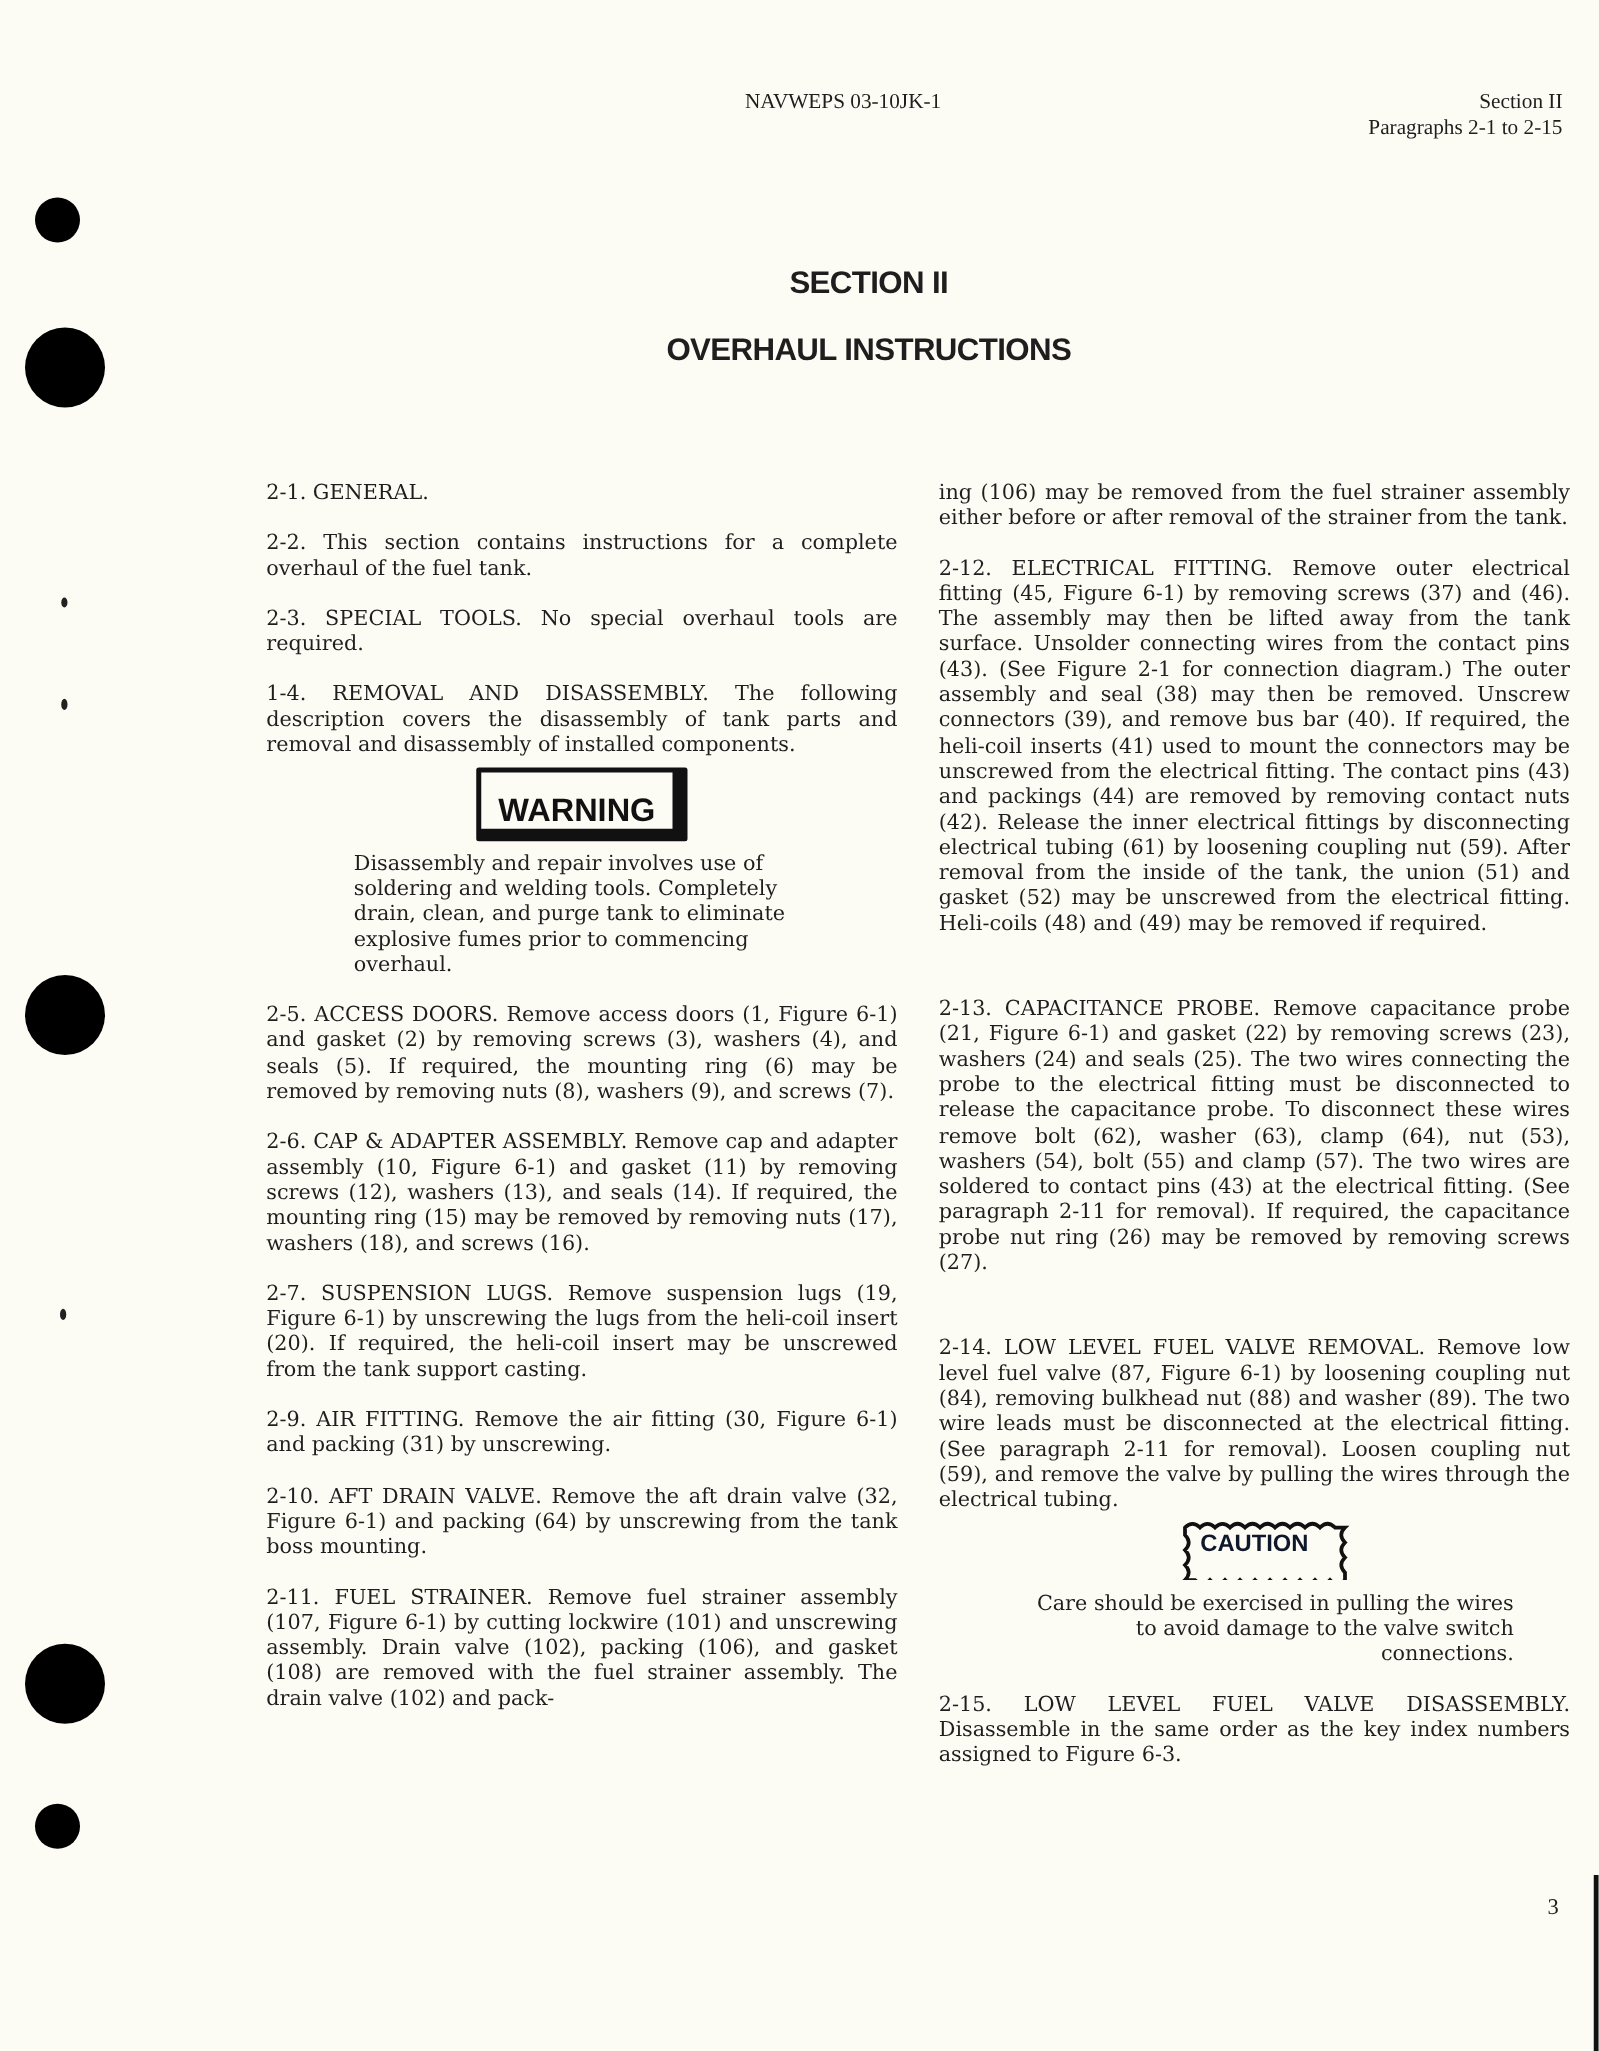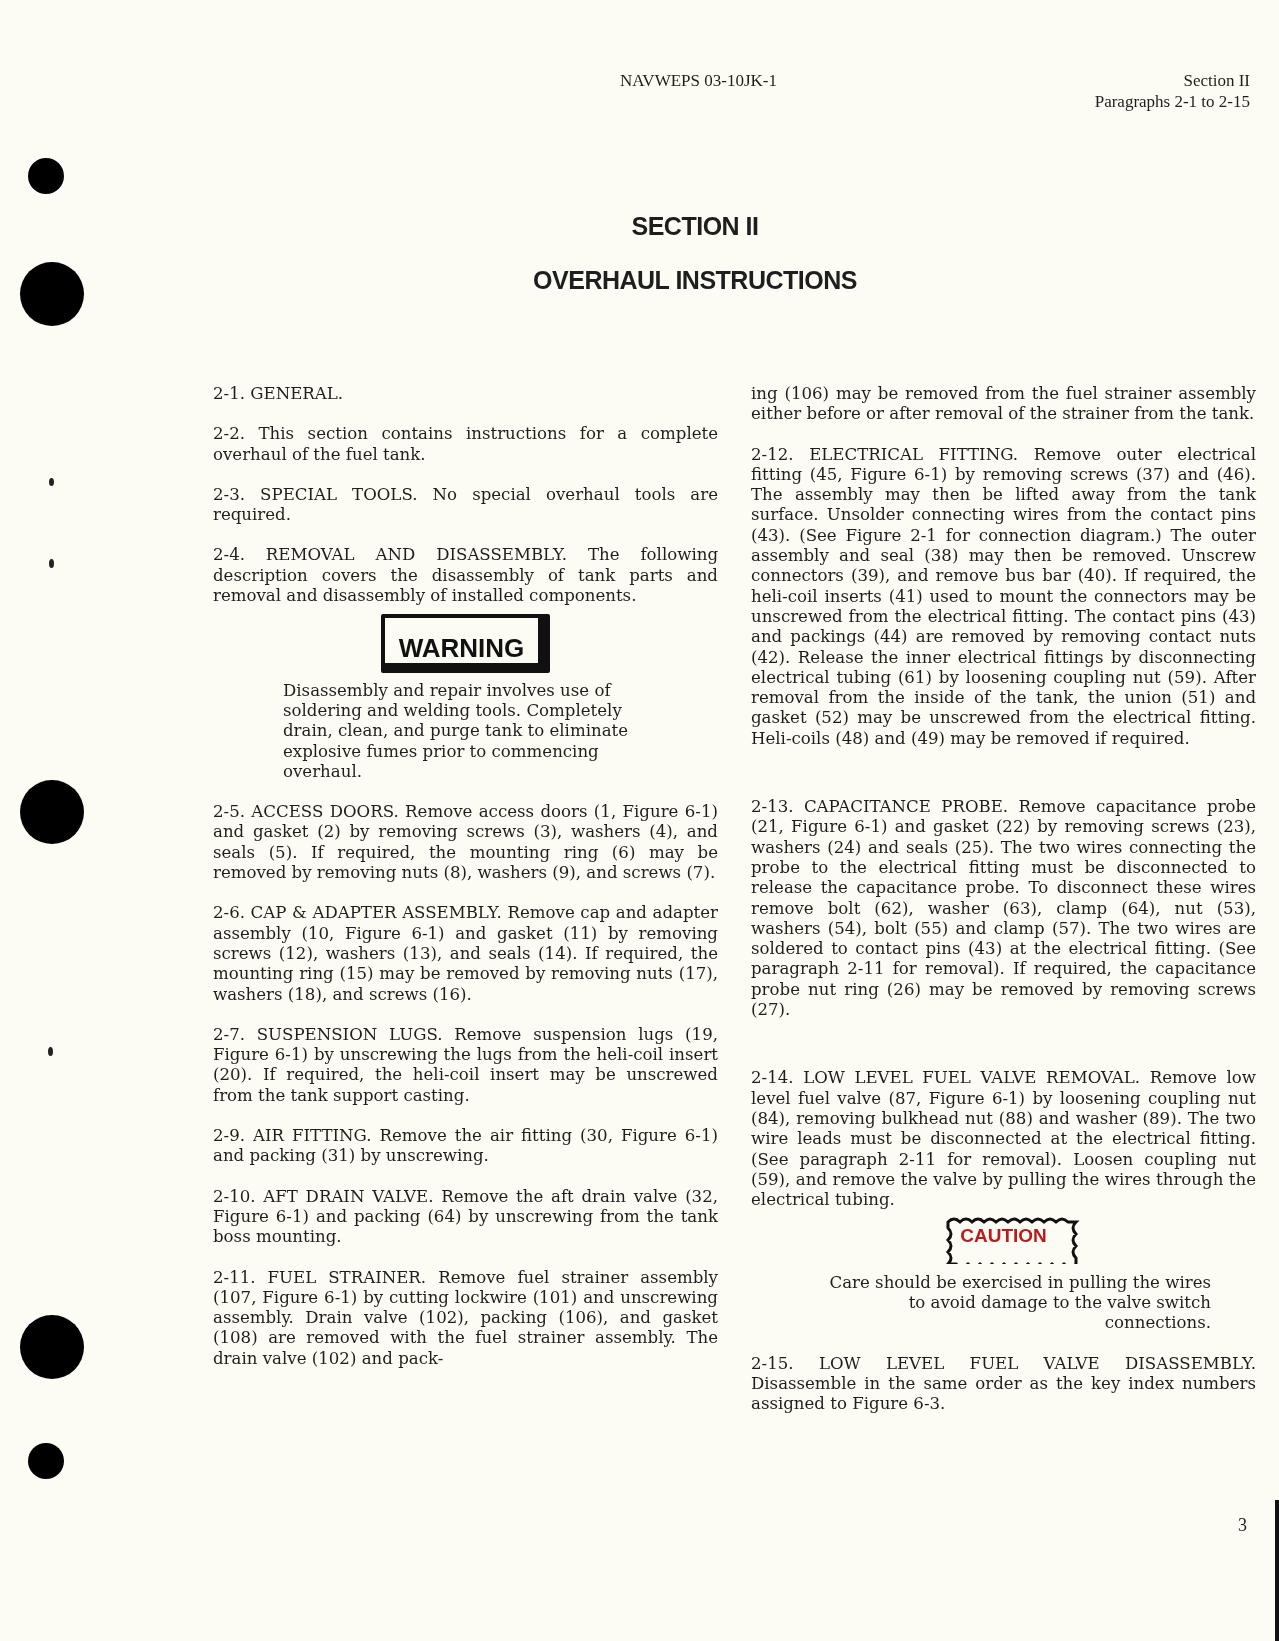--- a/index.html
+++ b/index.html
@@ -6,40 +6,40 @@
   body {
     width: 1279px; height: 1641px; position: relative; overflow: hidden;
     background: #fdfcf4;
     font-family: "DejaVu Serif", "Liberation Serif", serif;
     color: #1e1e1e;
   }
   .edge { position: absolute; right: 0; top: 1500px; width: 4px; height: 141px; background: #111; }
   .punch { position: absolute; background: #000; border-radius: 50%; }
   .tick { position: absolute; background: #222; border-radius: 50%; }
   .hdr { position: absolute; top: 70px; font-size: 17px; line-height: 21px; font-family: "Liberation Serif", serif; }
-  .hdr-left { left: 620px; text-align: center; }
+  .hdr-left { left: 596px; text-align: center; }
   .hdr-right { right: 29px; text-align: right; }
   .title { position: absolute; left: 0; width: 1390px; text-align: center; font-family: "Liberation Sans", sans-serif; font-weight: bold; letter-spacing: -0.5px; }
   .t1 { top: 212px; font-size: 25px; }
   .t2 { top: 266px; font-size: 25px; }
   .col { position: absolute; font-size: 16.6px; line-height: 20.3px; font-family: "DejaVu Serif", serif; }
   .colL { left: 213px; top: 384px; width: 505px; }
   .colR { left: 751px; top: 384px; width: 505px; }
   .para { margin: 0 0 20px 0; text-align: justify; }
   .notebox { text-align: center; margin: 8px 0 4px 0; }
   .warn {
     display: inline-block; border: 4px solid #111; border-right-width: 12px; border-bottom-width: 10px;
     padding: 20px 14px 4px 14px; font-family: "Liberation Sans", sans-serif; font-weight: bold;
     font-size: 26px; letter-spacing: 0px; color: #111; border-radius: 2px;
   }
   .notetext { margin: 8px 0 20px 70px; width: 380px; }
   .caution-wrap { text-align: center; margin: 0 0 14px 0; }
   .caution {
     display: inline-block; position: relative; padding: 12px 20px; font-family: "Liberation Sans", sans-serif;
-    font-weight: bold; font-size: 19px; color: #b91c1c;
+    font-weight: bold; font-size: 19px; color: #0f172a;
   }
   .caution svg { position: absolute; left: 0; top: 0; }
   .caution span { position: relative; }
   .pagenum { position: absolute; left: 1238px; top: 1515px; font-size: 18px; font-family: "Liberation Serif", serif; }
 </style>
 </head>
 <body>
 
 <div class="edge"></div>
 
@@ -58,21 +58,21 @@
   <div>Paragraphs 2-1 to 2-15</div>
 </div>
 
 <div class="title t1">SECTION II</div>
 <div class="title t2">OVERHAUL INSTRUCTIONS</div>
 
 <div class="col colL">
   <p class="para">2-1.  GENERAL.</p>
   <p class="para">2-2.  This section contains instructions for a complete overhaul of the fuel tank.</p>
   <p class="para">2-3.  SPECIAL TOOLS.  No special overhaul tools are required.</p>
-  <p class="para" style="margin-bottom:6px">2-4.  REMOVAL AND DISASSEMBLY.  The following description covers the disassembly of tank parts and removal and disassembly of installed components.</p>
+  <p class="para" style="margin-bottom:6px">1-4.  REMOVAL AND DISASSEMBLY.  The following description covers the disassembly of tank parts and removal and disassembly of installed components.</p>
   <div class="notebox">
     <span class="warn">WARNING</span>
   </div>
   <p class="para notetext" style="text-align:left">Disassembly and repair involves use of soldering and welding tools.  Completely drain, clean, and purge tank to eliminate explosive fumes prior to commencing overhaul.</p>
   <p class="para">2-5.  ACCESS DOORS.  Remove access doors (1, Figure 6-1) and gasket (2) by removing screws (3), washers (4), and seals (5).  If required, the mounting ring (6) may be removed by removing nuts (8), washers (9), and screws (7).</p>
   <p class="para">2-6.  CAP &amp; ADAPTER ASSEMBLY.  Remove cap and adapter assembly (10, Figure 6-1) and gasket (11) by removing screws (12), washers (13), and seals (14).  If required, the mounting ring (15) may be removed by removing nuts (17), washers (18), and screws (16).</p>
   <p class="para">2-7.  SUSPENSION LUGS.  Remove suspension lugs (19, Figure 6-1) by unscrewing the lugs from the heli-coil insert (20).  If required, the heli-coil insert may be unscrewed from the tank support casting.</p>
   <p class="para">2-9.  AIR FITTING.  Remove the air fitting (30, Figure 6-1) and packing (31) by unscrewing.</p>
   <p class="para">2-10.  AFT DRAIN VALVE.  Remove the aft drain valve (32, Figure 6-1) and packing (64) by unscrewing from the tank boss mounting.</p>
   <p class="para">2-11.  FUEL STRAINER.  Remove fuel strainer assembly (107, Figure 6-1) by cutting lockwire (101) and unscrewing assembly.  Drain valve (102), packing (106), and gasket (108) are removed with the fuel strainer assembly.  The drain valve (102) and pack-</p>

